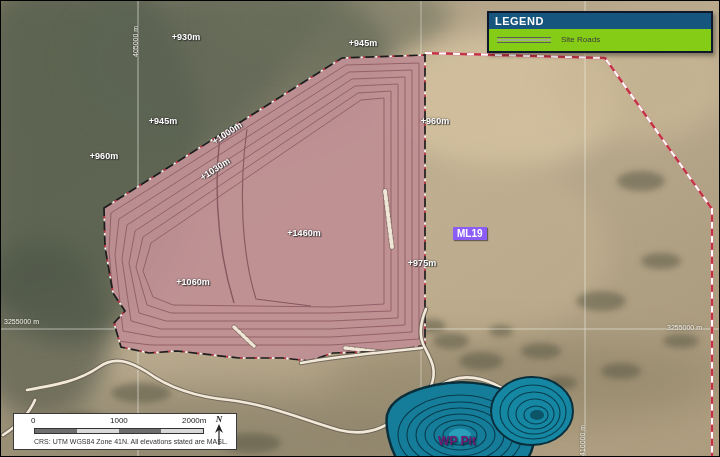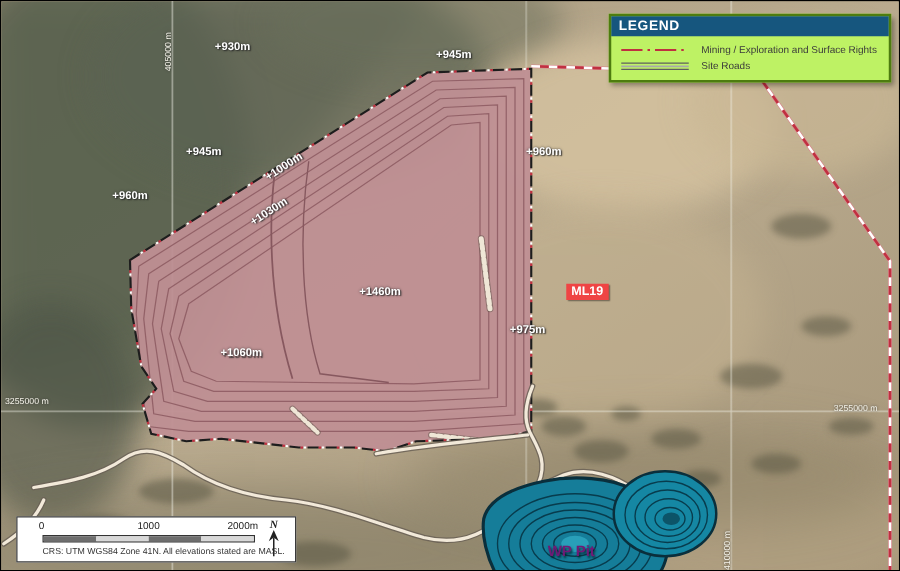--- a/index.html
+++ b/index.html
@@ -9,33 +9,33 @@
 
   
   .elev{position:absolute;transform:translate(-50%,-50%);color:#fff;
         font-size:9px;font-weight:bold;white-space:nowrap;
         text-shadow:0 0 2px rgba(40,40,40,.9),1px 1px 1px rgba(40,40,40,.8);}
   .elev.rot{transform:translate(-50%,-50%) rotate(-33deg);}
   .dump-title{position:absolute;left:262px;top:191px;background:#a16a70;
         color:#fff;font-size:11px;font-weight:bold;padding:2px 7px;
         border:1px solid #e3d4d4;box-shadow:2px 2px 2px rgba(40,20,20,.5);
         white-space:nowrap;}
-  .ml-badge{position:absolute;left:452px;top:226px;background:#ef4444;
+  .ml-badge{position:absolute;left:452px;top:226px;background:#8b5cf6;
         color:#fff;font-size:10px;font-weight:bold;padding:1px 4px;
         box-shadow:1px 1px 1px rgba(0,0,0,.45);}
   .pit-label{position:absolute;left:456px;top:440px;transform:translate(-50%,-50%);
         color:#701a75;font-size:12px;font-weight:bold;
         text-shadow:1px 1px 2px rgba(0,20,30,.8);}
   .grid-label{position:absolute;color:#f6f4ea;font-size:7px;
         text-shadow:0 0 2px rgba(50,50,50,.9);white-space:nowrap;}
   .grid-label.vert{transform:rotate(-90deg);transform-origin:0 0;}
 
   
-  .legend{position:absolute;left:486px;top:10px;width:226px;background:#bef264;
-        border:2px solid #4d7c0f;box-shadow:2px 3px 4px rgba(0,0,0,.35);
+  .legend{position:absolute;left:486px;top:10px;width:226px;background:#84cc16;
+        border:2px solid #0f172a;box-shadow:2px 3px 4px rgba(0,0,0,.35);
         box-sizing:border-box;}
   .legend-header{background:#16567e;color:#fff;font-weight:bold;font-size:11px;
         letter-spacing:.5px;padding:2px 6px;}
   .legend-body{padding:4px 6px 5px 6px;}
   .legend-row{display:flex;align-items:center;height:13px;}
   .legend-sym{width:58px;margin-right:8px;flex:0 0 auto;}
   .legend-lab{font-size:8px;color:#3b3b3b;white-space:nowrap;}
 
   
   .scalebox{position:absolute;left:12px;top:412px;width:224px;height:37px;
@@ -210,26 +210,20 @@
   <div class="grid-label vert" style="left:578px;top:455px;">410000 m</div>
   <div class="grid-label" style="left:3px;top:317px;">3255000 m</div>
   <div class="grid-label" style="left:666px;top:323px;">3255000 m</div>
 
   
   <div class="legend">
     <div class="legend-header">LEGEND</div>
     <div class="legend-body">
       <div class="legend-row">
         <svg class="legend-sym" width="58" height="8">
-          <line x1="2" y1="4" x2="56" y2="4" stroke="#c03040" stroke-width="1.6" stroke-dasharray="17 4 2 4"></line>
-        </svg>
-        <span class="legend-lab">Mining / Exploration and Surface Rights</span>
-      </div>
-      <div class="legend-row">
-        <svg class="legend-sym" width="58" height="8">
           <line x1="2" y1="1.5" x2="56" y2="1.5" stroke="#5e5e5e" stroke-width="1"></line>
           <line x1="2" y1="4" x2="56" y2="4" stroke="#a9a9a9" stroke-width="1.4"></line>
           <line x1="2" y1="6.5" x2="56" y2="6.5" stroke="#5e5e5e" stroke-width="1"></line>
         </svg>
         <span class="legend-lab">Site Roads</span>
       </div>
     </div>
   </div>
 
   

